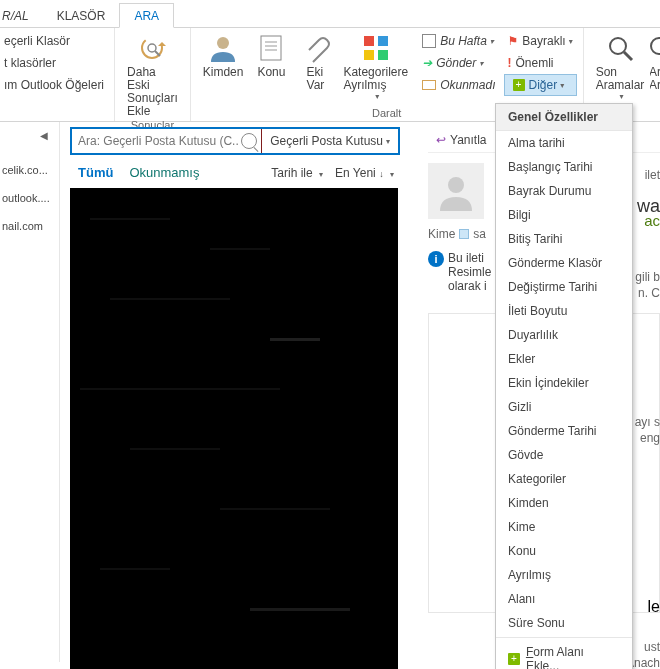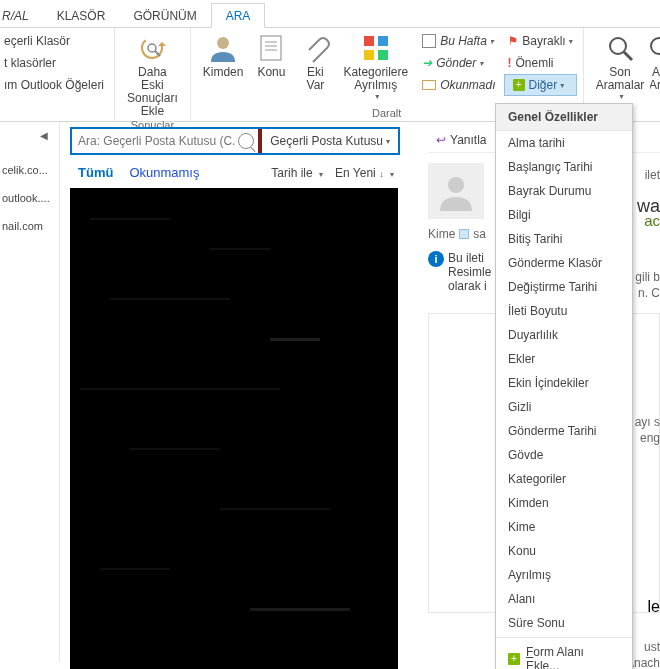--- a/index.html
+++ b/index.html
@@ -14,41 +14,41 @@
   
   .ribbon { display: flex; height: 94px; border-bottom: 1px solid #d4d4d4; background: #fff; }
   .ribbon-group { border-right: 1px solid #e6e6e6; padding: 2px 6px 0 6px; display: flex; flex-direction: column; position: relative; }
   .ribbon-group-body { flex: 1; display: flex; }
   .ribbon-group-label { text-align: center; font-size: 11px; color: #666; padding: 1px 0 2px; }
   .ribbon-col { display: flex; flex-direction: column; justify-content: flex-start; }
   .ribbon-item { display: flex; align-items: center; padding: 1px 4px; white-space: nowrap; font-size: 12px; color: #444; cursor: pointer; height: 22px; }
   .ribbon-item .lbl { margin-left: 4px; }
   .ribbon-big { display: flex; flex-direction: column; align-items: center; justify-content: flex-start; padding: 2px 6px 0; cursor: pointer; }
   .ribbon-big .big-icon { width: 32px; height: 32px; display: flex; align-items: center; justify-content: center; }
-  .ribbon-big .big-label { font-size: 12px; color: #444; text-align: center; line-height: 13px; margin-top: 2px; }
+  .ribbon-big .big-label { font-size: 12px; color: #444; line-height: 13px; margin-top: 2px; }
   .ddarrow { font-size: 8px; color: #666; margin-left: 3px; }
   .diger-btn { background: #cde6f7; border: 1px solid #92c0e0; padding: 2px 8px; display: flex; align-items: center; color: #2a6496; font-weight: 400; }
   .plus-badge { width: 12px; height: 12px; background: #7fba00; color: #fff; font-size: 10px; line-height: 12px; text-align: center; margin-right: 4px; border-radius: 1px; }
 
   
   .leftnav { position: absolute; left: 0; top: 122px; width: 60px; height: 540px; border-right: 1px solid #e6e6e6; }
   .collapse-caret { position: absolute; left: 40px; top: 130px; font-size: 10px; color: #666; }
   .leftnav-item { padding: 8px 2px; font-size: 11px; color: #444; white-space: nowrap; overflow: hidden; }
 
   
   .listpane { position: absolute; left: 70px; top: 127px; width: 330px; }
   .searchwrap { border: 2px solid #0072c6; display: flex; align-items: stretch; height: 28px; }
   .searchbox { flex: 1; display: flex; align-items: center; position: relative; }
   .searchbox input { border: none; width: 100%; padding: 0 22px 0 6px; font-size: 12px; color: #888; outline: none; height: 100%; }
   .search-mag { position: absolute; right: 4px; top: 4px; width: 16px; height: 16px; border: 1px solid #888; border-radius: 50%; }
   .search-mag::after { content: ""; position: absolute; width: 6px; height: 1px; background: #888; bottom: -2px; right: -3px; transform: rotate(45deg); }
-  .scope { border-left: 4px solid #7f1d1d; padding: 0 8px; display: flex; align-items: center; font-size: 12px; color: #444; }
+  .scope { border-left: 1px solid #7f1d1d; padding: 0 8px; display: flex; align-items: center; font-size: 12px; color: #444; }
   .filterrow { display: flex; align-items: center; margin-top: 8px; font-size: 13px; }
   .filter-all { color: #0072c6; font-weight: 600; padding: 2px 8px; }
-  .filter-unread { color: #1d4ed8; padding: 2px 8px; }
+  .filter-unread { color: #0f766e; padding: 2px 8px; }
   .filter-right { margin-left: auto; display: flex; }
   .sort { color: #444; padding: 2px 6px; font-size: 12px; }
   .maillist { margin-top: 6px; width: 328px; height: 487px; background: #000; position: relative; overflow: hidden; }
   .noise { position: absolute; background: rgba(255,255,255,0.06); }
 
   
   .reading { position: absolute; left: 428px; top: 127px; width: 232px; height: 540px; }
   .reply-row { display: flex; align-items: center; height: 26px; border-bottom: 1px solid #eee; }
   .reply-row .ritm { display: flex; align-items: center; padding: 0 8px; font-size: 12px; color: #444; }
   .avatar { width: 56px; height: 56px; background: #eee; margin-top: 10px; display: flex; align-items: center; justify-content: center; }
@@ -70,21 +70,20 @@
 
   
   .edge { position: absolute; right: 0; color: #666; font-size: 12px; white-space: nowrap; }
 </style>
 </head>
 <body>
 
 <div class="tabs">
   <div class="tab partial-left">R/AL</div>
   <div class="tab">KLASÖR</div>
-  <div class="tab">GÖRÜNÜM</div>
   <div class="tab active">ARA</div>
 </div>
 
 <div class="ribbon">
   <div class="ribbon-group" style="padding-left:0;">
     <div class="ribbon-group-body">
       <div class="ribbon-col">
         <div class="ribbon-item">
             <span>eçerli Klasör</span>
           </div>

